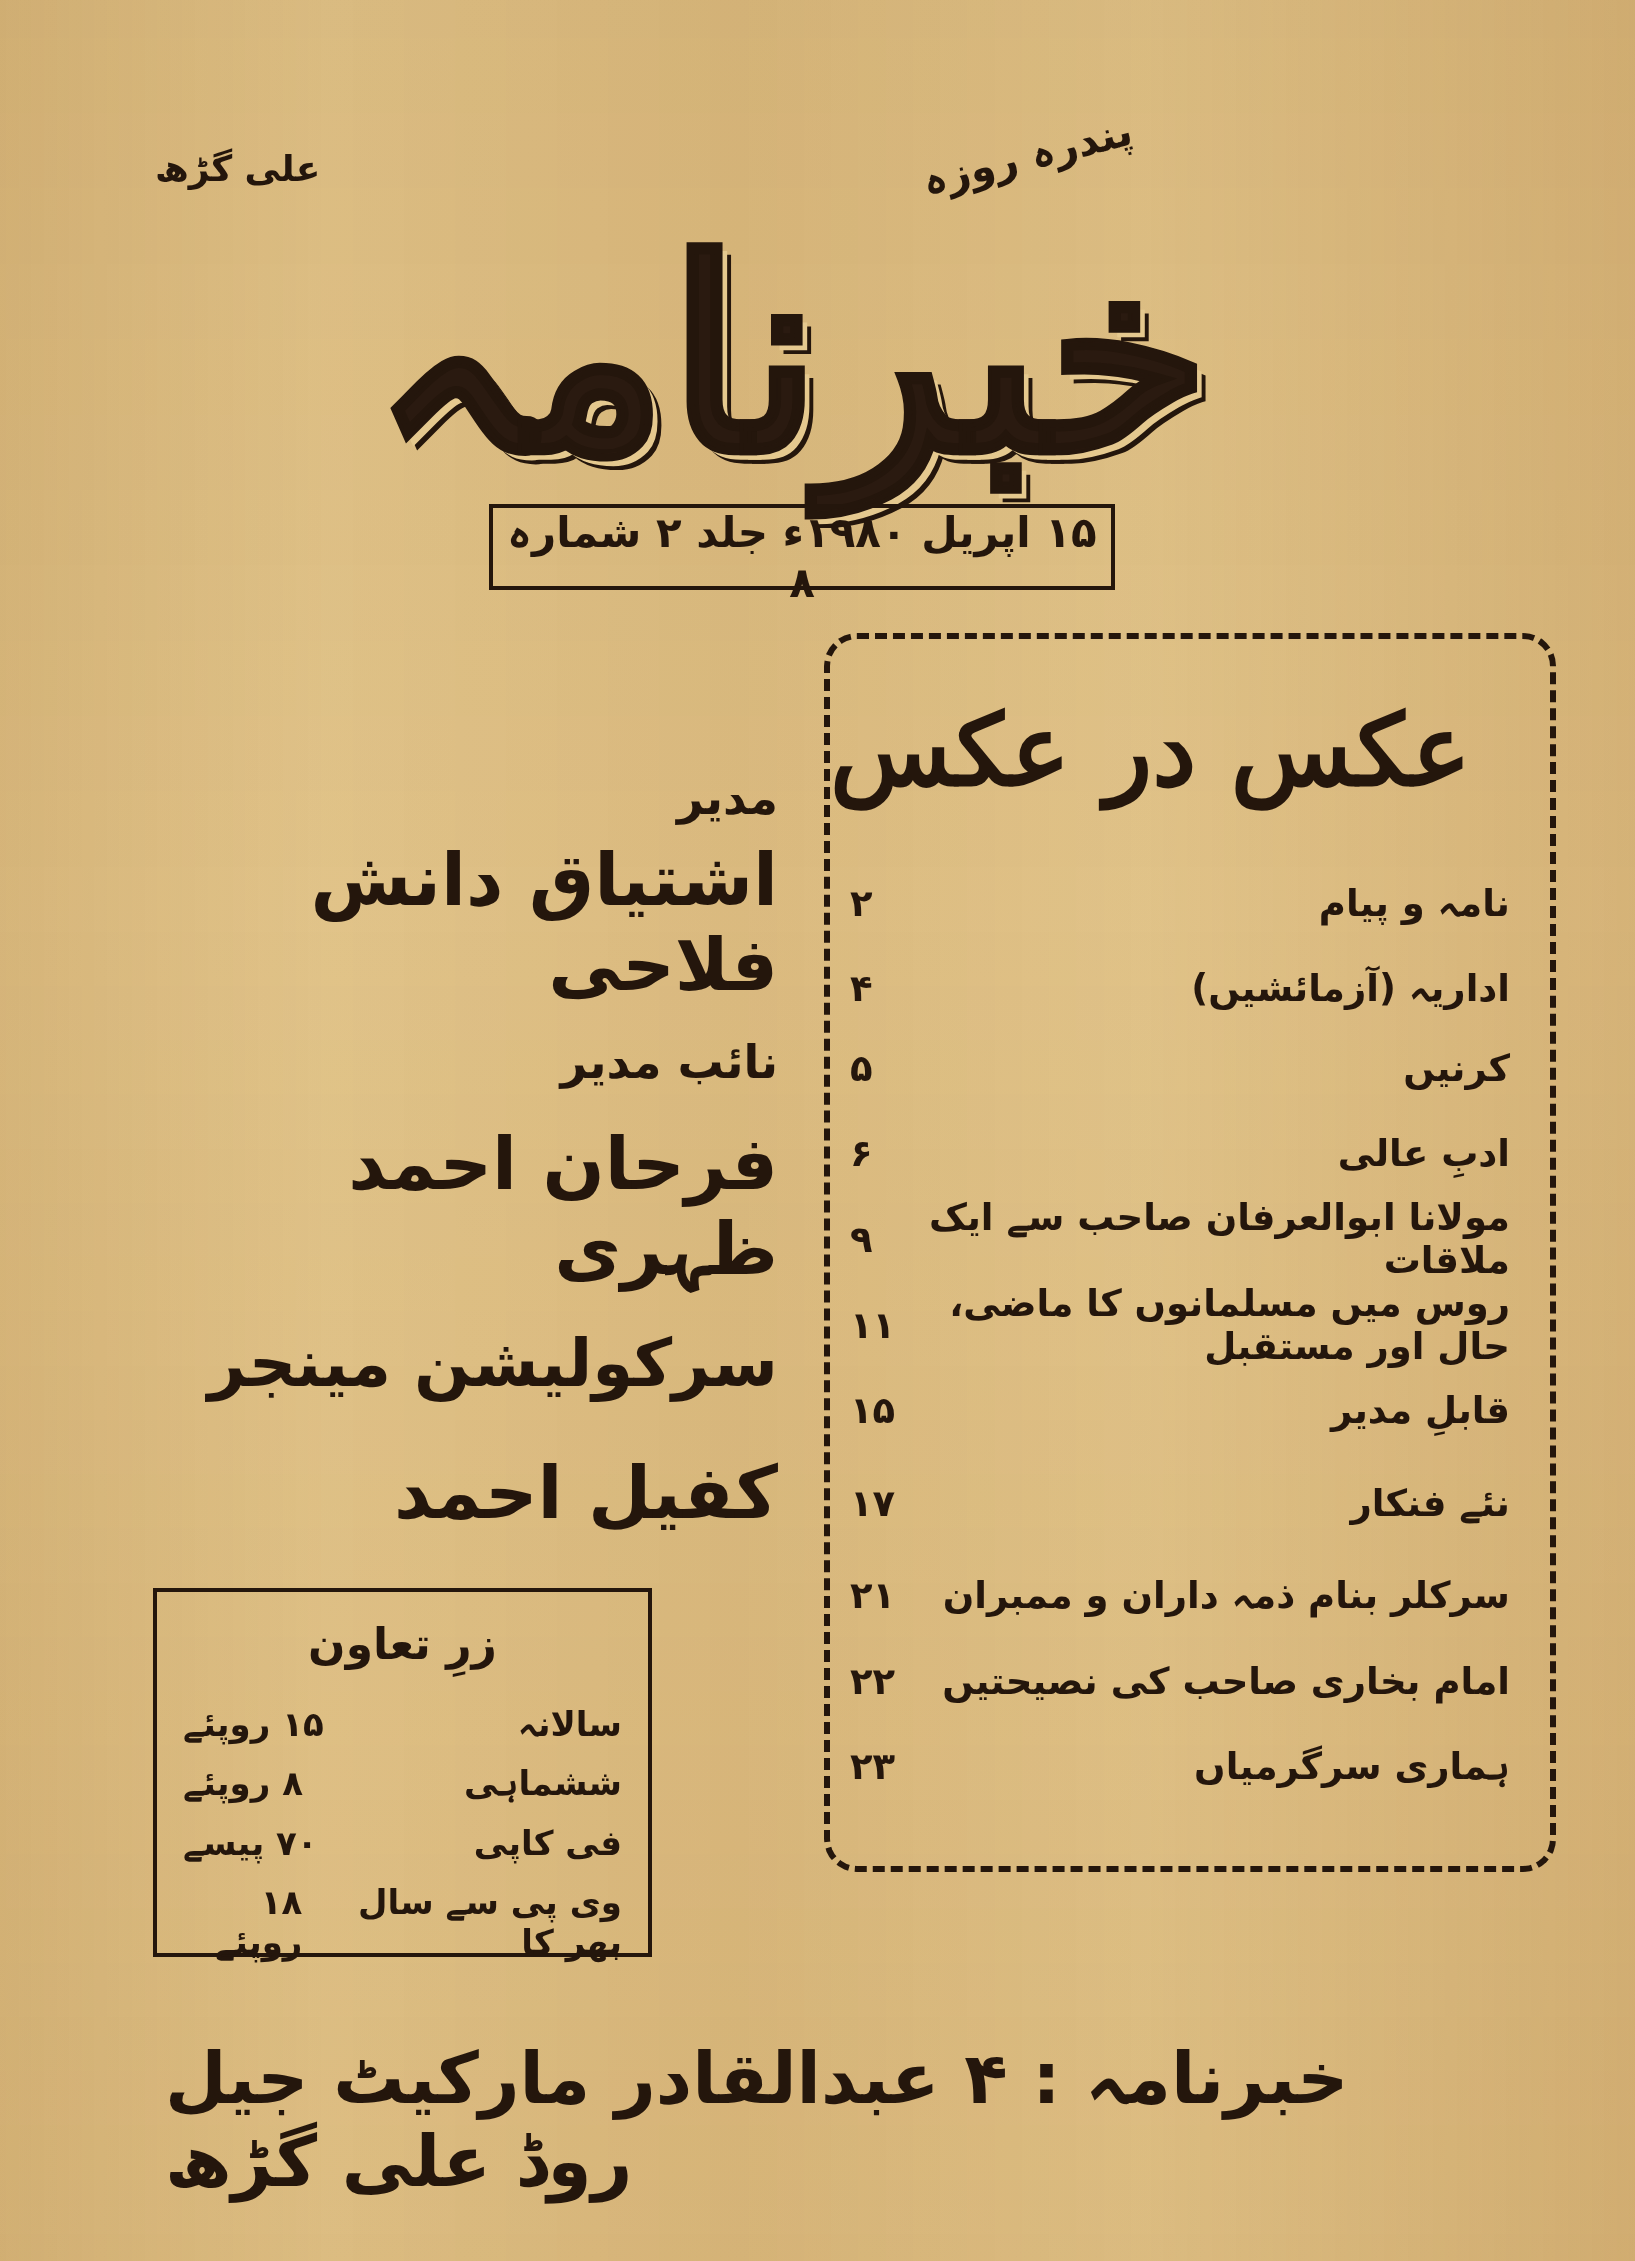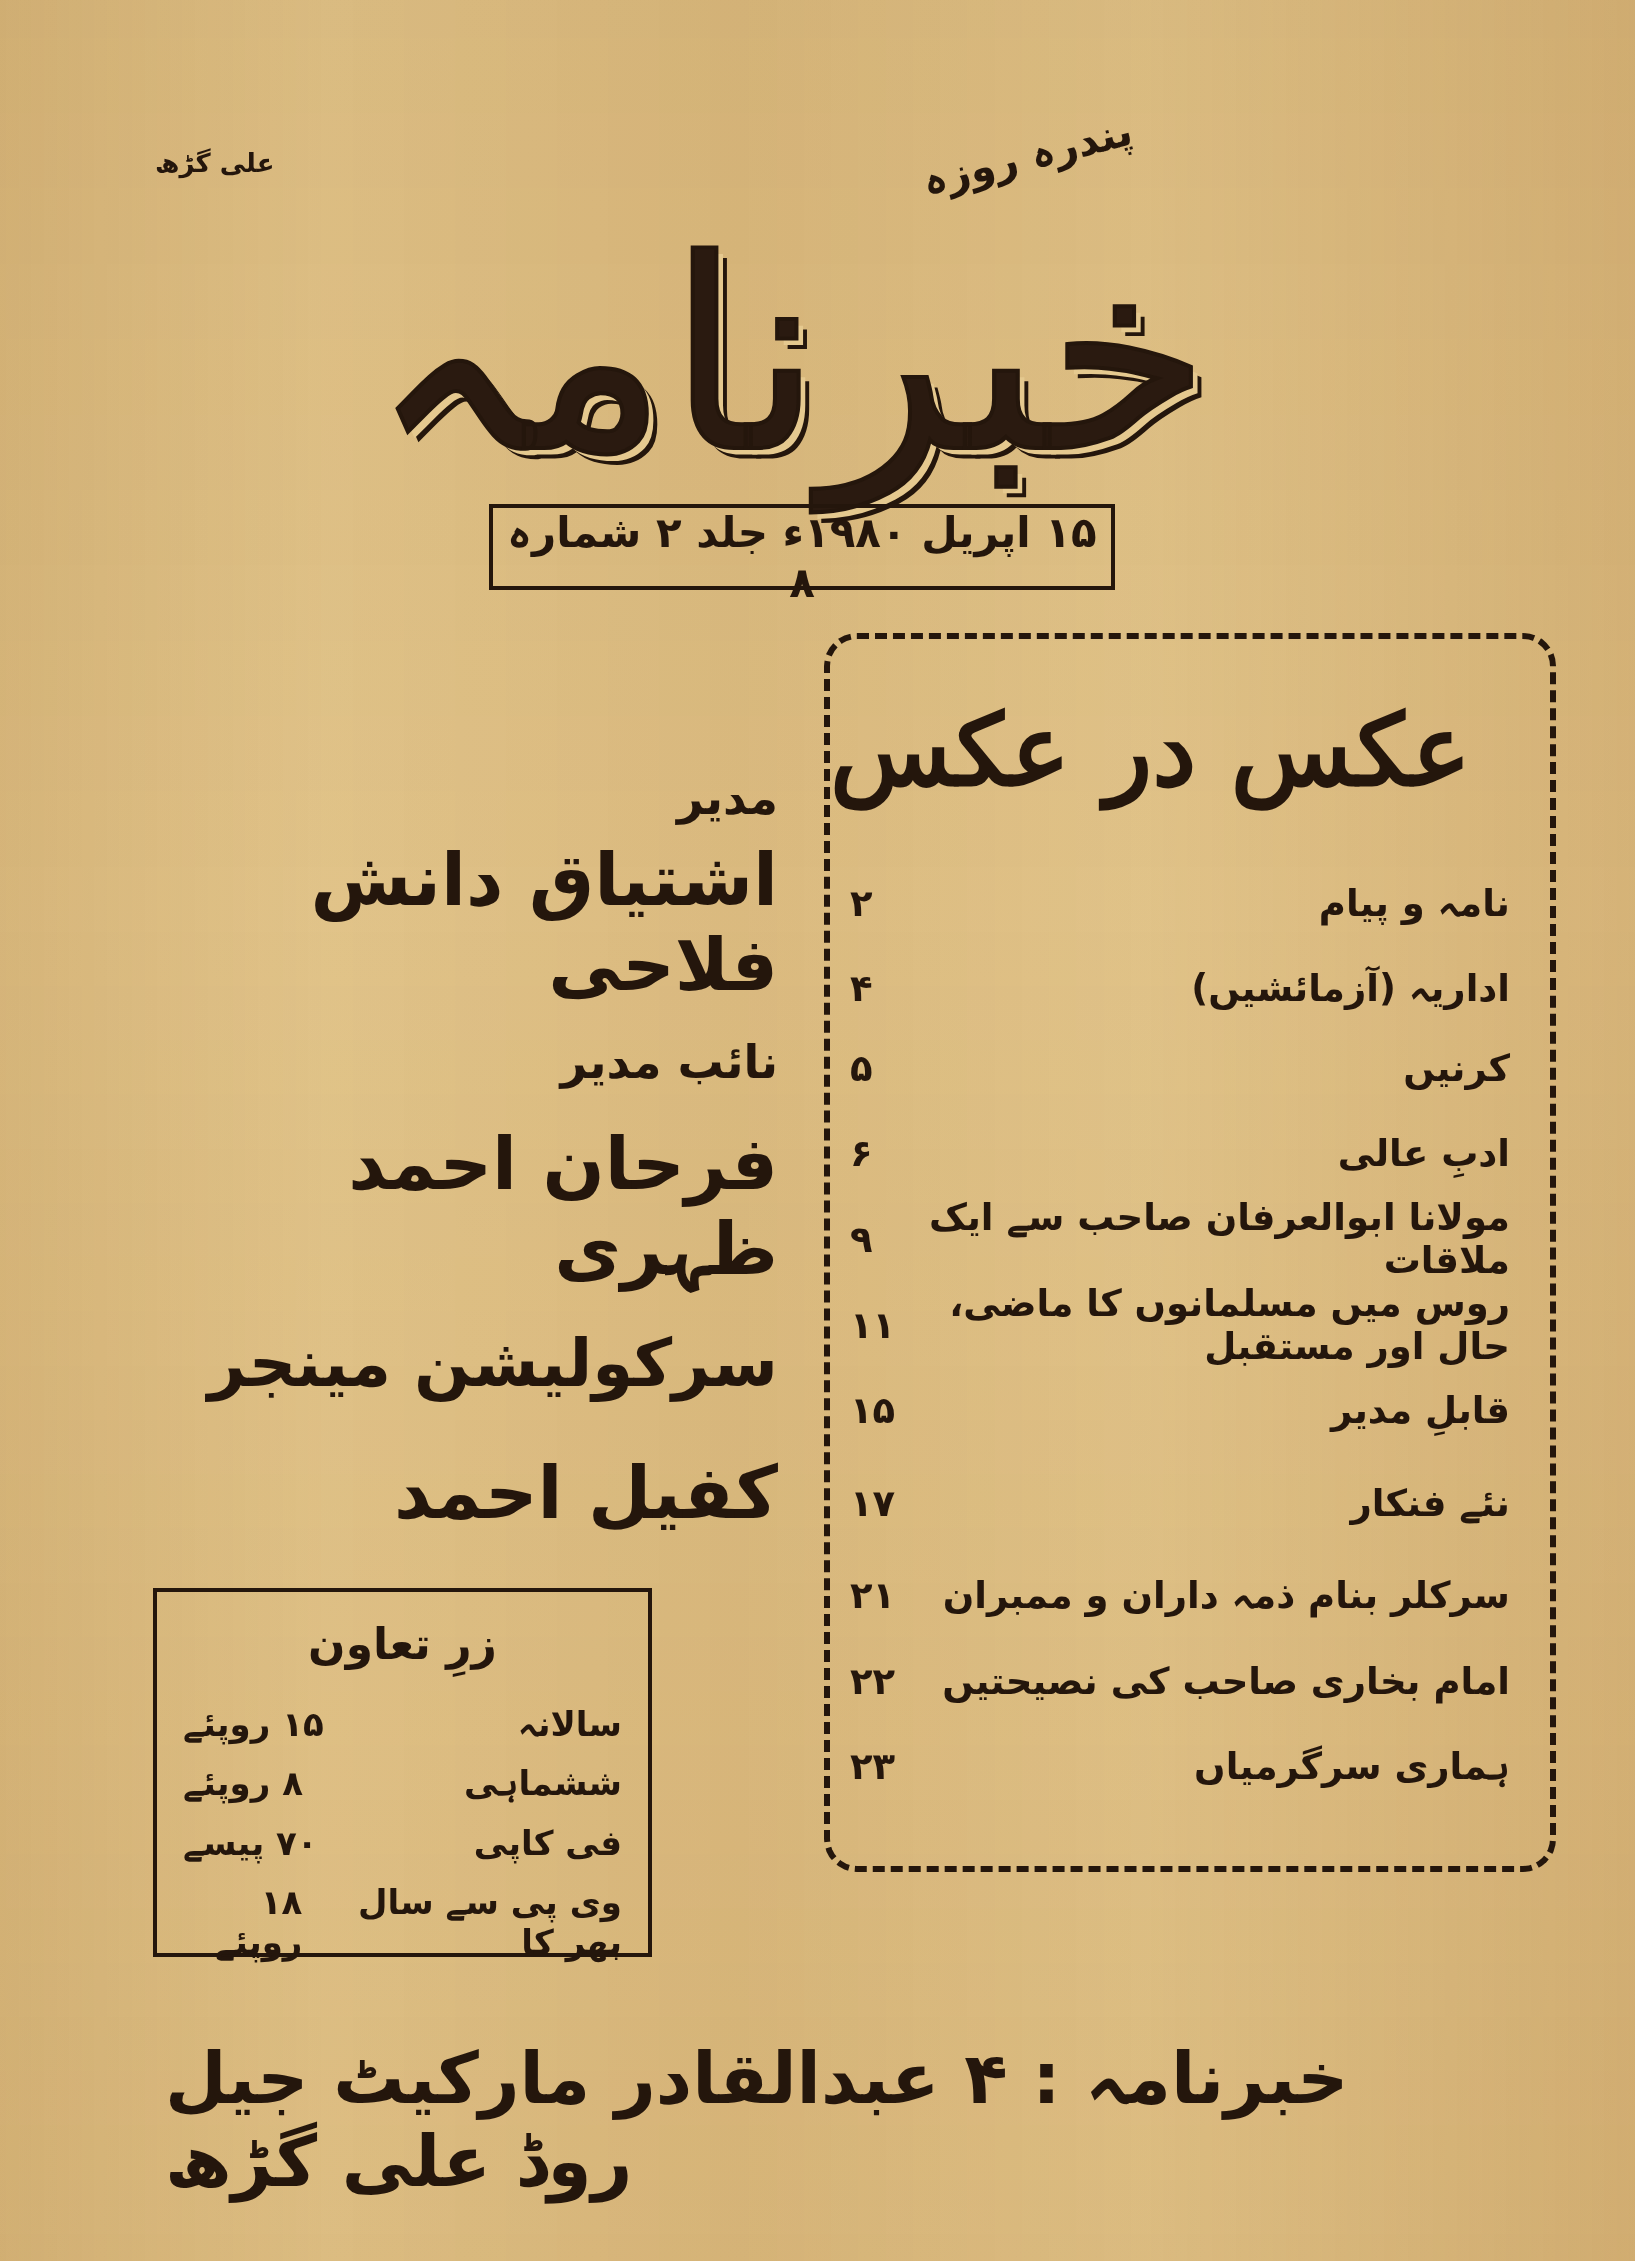--- a/index.html
+++ b/index.html
@@ -9,25 +9,25 @@
     background-image:
       linear-gradient(90deg, rgba(190,150,90,0.25) 0%, rgba(240,215,160,0.15) 20%, rgba(200,160,100,0.18) 45%, rgba(240,215,160,0.12) 70%, rgba(190,145,85,0.28) 100%),
       linear-gradient(180deg, rgba(180,140,80,0.15) 0%, rgba(235,210,155,0.1) 40%, rgba(200,160,95,0.2) 100%);
     color: #24160c;
     font-family: "DejaVu Sans", sans-serif;
   }
   .rtl { direction: rtl; unicode-bidi: embed; }
   .abs { position: absolute; }
 
   
-  #top-left { left: 155px; top: 148px; font-size: 26px; font-weight: bold; }
+  #top-left { left: 155px; top: 148px; font-size: 36px; font-weight: bold; }
   #top-right { left: 920px; top: 132px; font-size: 41px; font-weight: bold; transform: rotate(-14deg); }
   #title {
     left: 99px; top: 218px; width: 1384px; height: 277px;
-    font-family: "DejaVu Serif", serif; font-weight: normal;
+    font-family: "DejaVu Serif", serif; font-weight: bold;
     font-size: 264px; line-height: 277px; text-align: center;
     color: #2a1a10;
     -webkit-text-stroke: 4px #24160c;
     text-shadow: 0 0 0 #e5c98f, 6.6px 6.6px 0 #e5c98f, 10.5px 10.5px 0 #24160c;
     letter-spacing: 26px;
   }
   #dateline {
     left: 489px; top: 504px; width: 626px; height: 86px;
     border: 4.6px solid #24160c; box-sizing: border-box;
     font-size: 42px; font-weight: bold; line-height: 50px; text-align: center;

